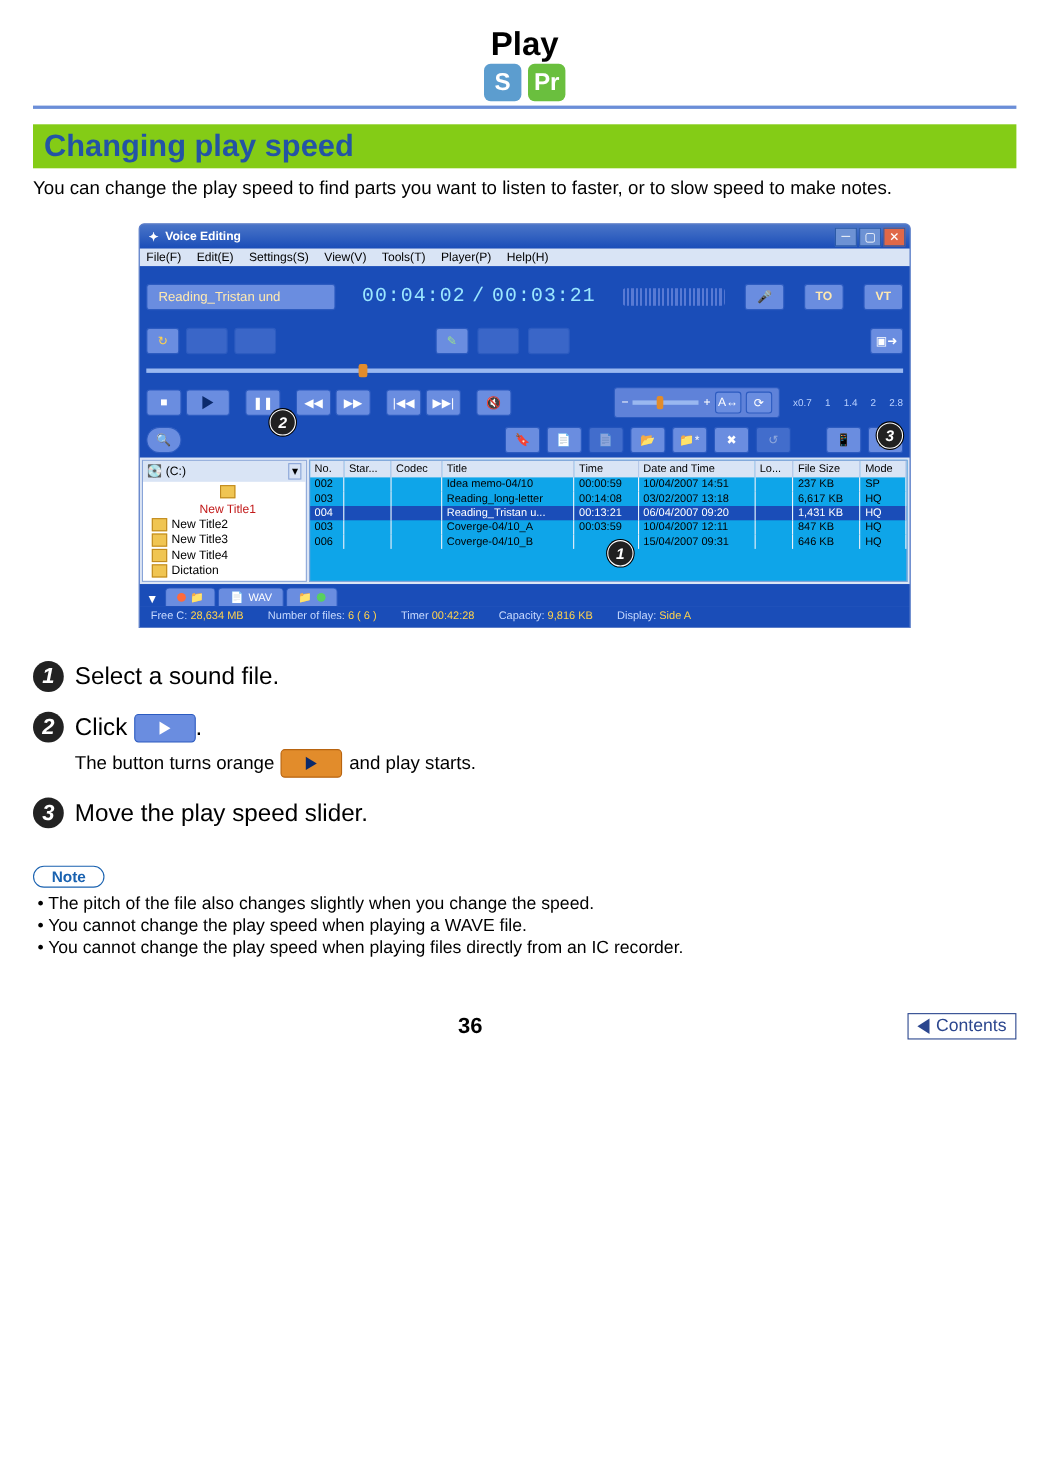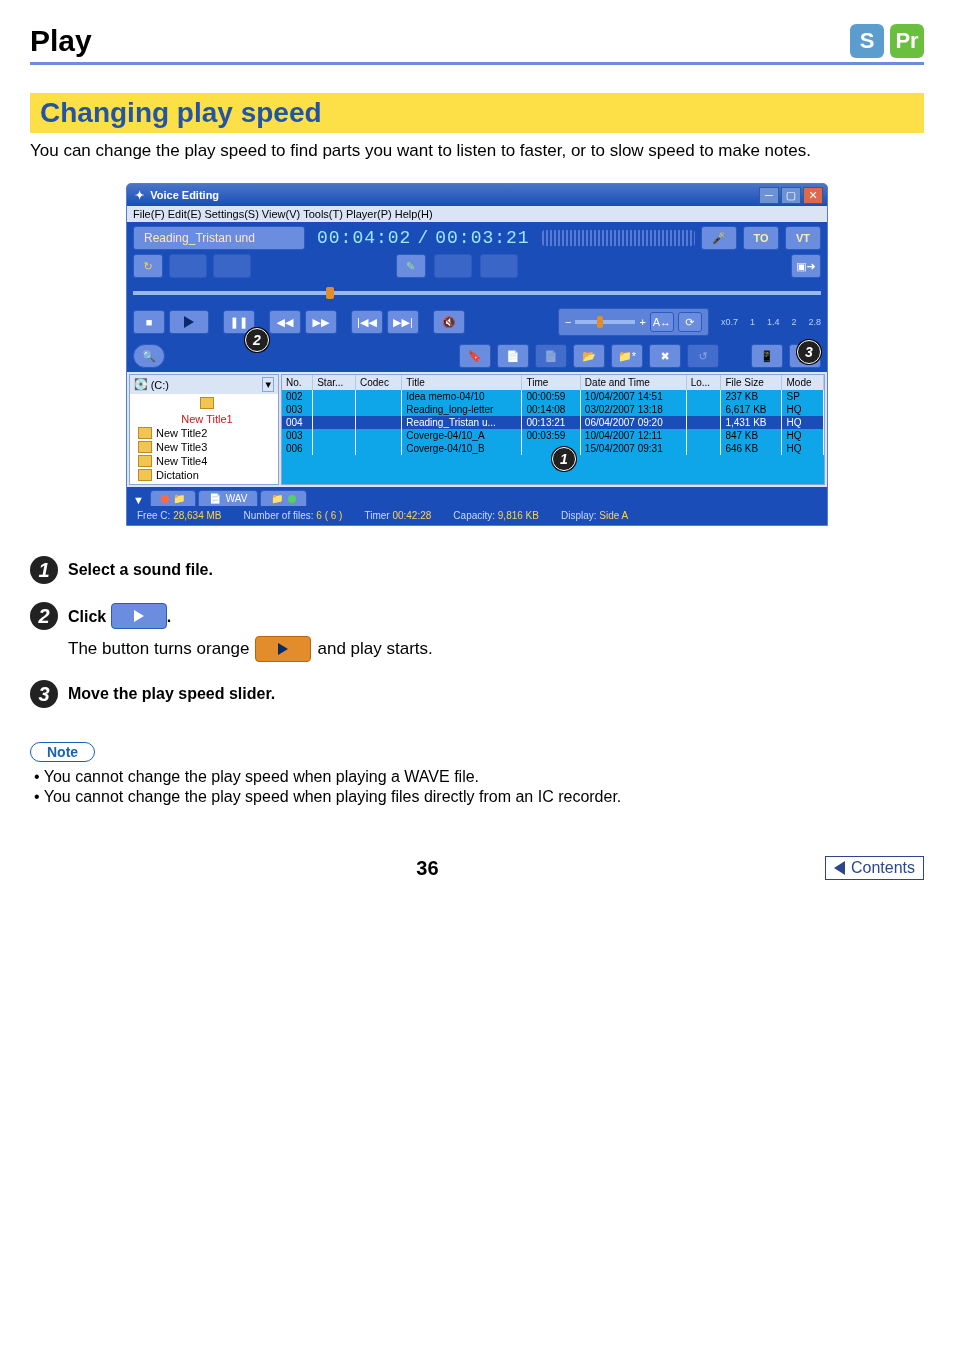--- a/index.html
+++ b/index.html
@@ -11,20 +11,21 @@
   }
   .page {
     padding: 24px 30px 18px 30px;
   }
   .header {
     display: flex;
     align-items: center;
     justify-content: space-between;
     border-bottom: 3px solid #6b8ed8;
     padding-bottom: 4px;
+    flex-direction: column;
   }
   .header h1 {
     margin: 0;
     font-size: 30px;
     font-weight: bold;
   }
   .header-icons {
     display: flex;
     gap: 6px;
   }
@@ -37,22 +38,22 @@
     justify-content: center;
   }
   .hicon span {
     font-size: 22px;
     font-weight: bold;
     color: #fff;
   }
   .hicon.blue { background: #5c9dcf; }
   .hicon.green { background: #6abf3e; }
   .section-band {
-    background: #fde047;
-    margin-top: 28px;
+    background: #84cc16;
+    margin-top: 14px;
     padding: 4px 10px;
   }
   .section-band h2 {
     margin: 0;
     font-size: 28px;
     color: #2354a5;
     font-weight: bold;
   }
   .intro {
     margin: 8px 0 10px 0;
@@ -80,30 +81,30 @@
   }
   .titlebar .left { display:flex; align-items:center; gap:6px; padding-left:4px; font-weight:bold;}
   .winbtns { display:flex; gap:2px;}
   .winbtn { width:18px; height:15px; background:#6d92d4; border:1px solid #2b5aa8; display:flex; align-items:center; justify-content:center;}
   .winbtn.close { background:#e06848;}
   .menubar {
     background:#d9e4f5;
     color:#000;
     padding:2px 6px;
     display:flex;
-    gap:3px;
+    gap:14px;
   }
   .menubar span { font-size:11px; }
   .zone-blue { background:#1a4db8; color:#fff; }
 
   .row-player {
     display:flex;
     align-items:center;
-    gap:6px;
-    padding:4px 6px;
+    gap:18px;
+    padding:16px 6px;
   }
   .chip-filename {
     background:#6a8de0;
     border:1px solid #2c5bc0;
     border-radius:3px;
     padding:4px 10px;
     color:#ffe9b0;
     font-size:12px;
     min-width:150px;
   }
@@ -206,21 +207,21 @@
   .statusbar b { color:#ffd24d; font-weight:normal;}
   .statusbar .lbl { }
 
   
   .steps { margin-top: 4px; }
   .step { display:flex; align-items:center; gap:10px; margin: 18px 0 6px 0;}
   .stepnum {
     width:28px; height:28px; border-radius:50%; background:#222; color:#fff; font-style:italic; font-weight:bold; font-size:20px;
     display:flex; align-items:center; justify-content:center;
   }
-  .steptext { font-size:16px; font-weight:bold; }
+  .steptext { font-size:22px; font-weight:normal; }
   .substep { margin-left:38px; font-size:17px; display:flex; align-items:center; gap:6px; flex-wrap:wrap;}
   .playbtn-img {
     display:inline-flex; align-items:center; justify-content:center;
     width:54px; height:24px; border-radius:4px;
     border:1px solid;
   }
   .playbtn-img.blue { background:#6a8de0; border-color:#2c5bc0;}
   .playbtn-img.orange { background:#e28c2b; border-color:#b86410;}
   .tri { width:0; height:0; border-top:6px solid transparent; border-bottom:6px solid transparent;}
   .tri.white { border-left:10px solid #fff;}
@@ -541,20 +542,21 @@
     </div>
 
     <div class="step">
       <div class="stepnum">3</div>
       <div class="steptext">Move the play speed slider.</div>
     </div>
   </div>
 
   <div class="note-pill">Note</div>
   <ul class="notes">
+    <li>The pitch of the file also changes slightly when you change the speed.</li>
     <li>You cannot change the play speed when playing a WAVE file.</li>
     <li>You cannot change the play speed when playing files directly from an IC recorder.</li>
   </ul>
 </div>
 
 <div class="footer">
   <span></span>
   <span class="pagenum">36</span>
   <a class="contents-btn">
     <span class="arrow"></span>

